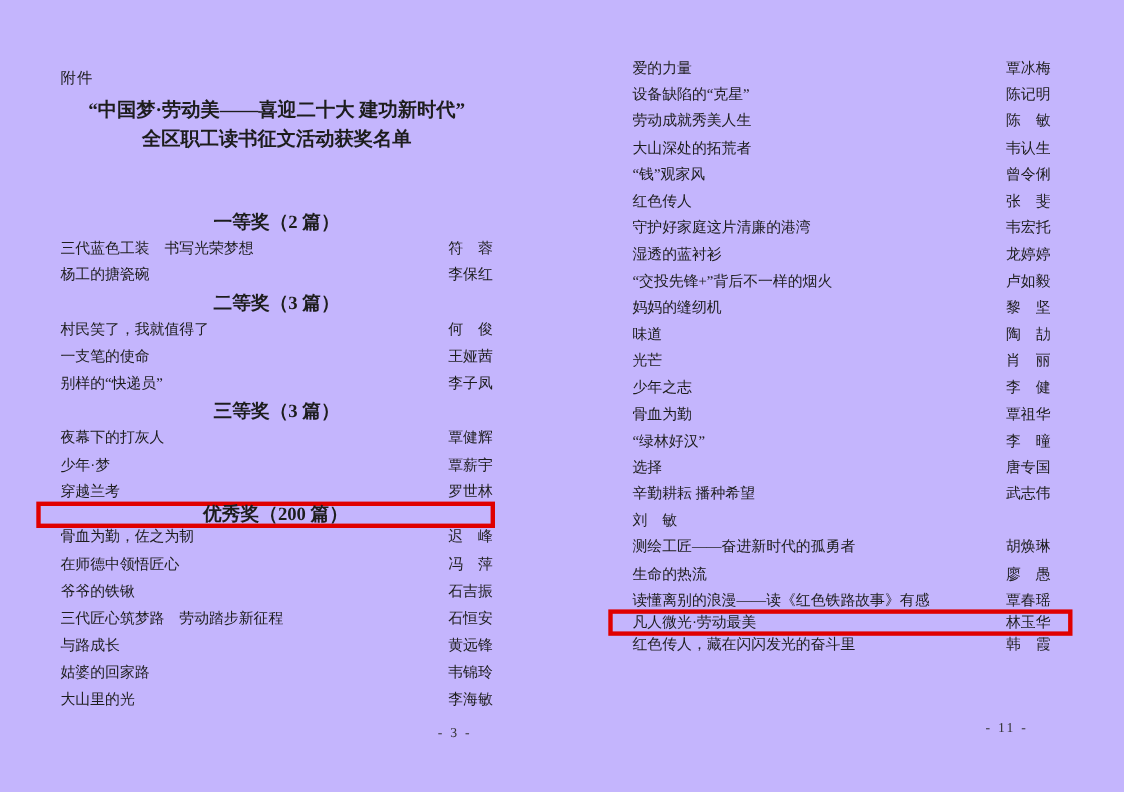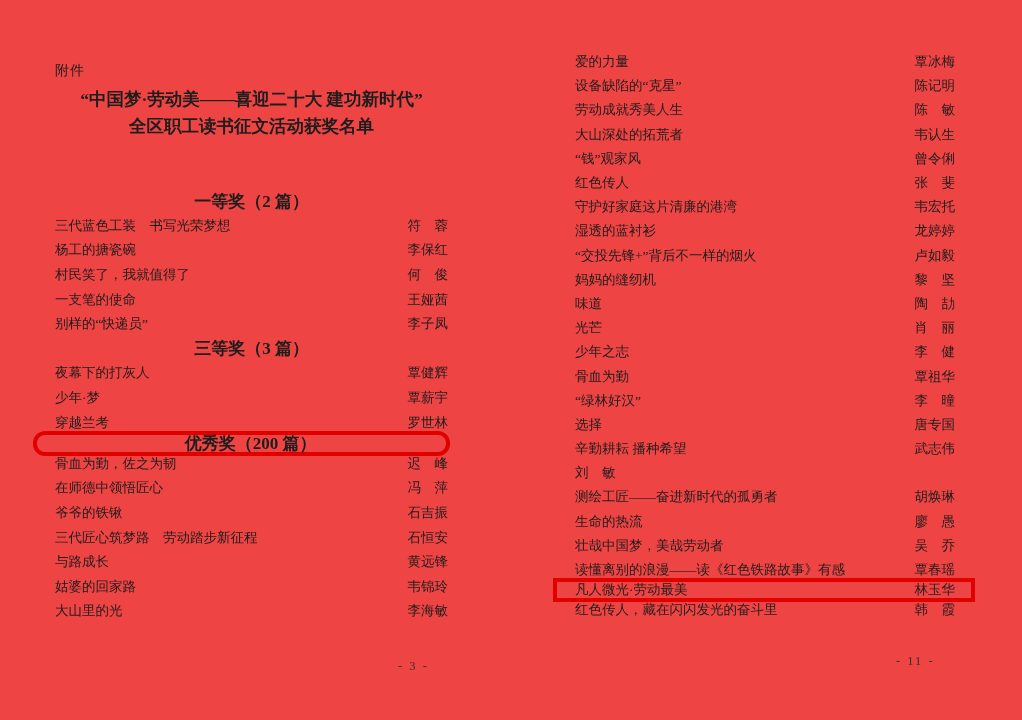--- a/index.html
+++ b/index.html
@@ -2,21 +2,21 @@
 <html><head>
 <meta charset="utf-8">
 <style>
   html,body{margin:0;padding:0;}
   body{
     width:1022px;height:720px;position:relative;overflow:hidden;
     background:#ffffff;
     font-family:"Liberation Serif","DejaVu Serif",serif;
     color:#1d1d1d;
   }
-  .sheet{position:absolute;inset:0;background:#ef4444;}
+  .sheet{position:absolute;inset:0;background:#c4b5fd;}
   .page{position:absolute;top:0;}
   .page-left{left:55px;top:62px;width:393px;}
   .page-right{left:575px;top:50px;width:380px;}
 
   .attachment{font-size:14px;letter-spacing:1px;}
   .title{
     text-align:center;font-weight:bold;font-size:17.5px;line-height:27px;
   }
   .title-wrap{margin-top:6px;}
 
@@ -29,21 +29,21 @@
     display:flex;justify-content:space-between;align-items:center;
     height:24.6px;font-size:13.5px;box-sizing:border-box;
   }
   .page-right .row{height:24.2px;}
   .row .t{white-space:pre;}
   .row .a{white-space:pre;text-align:center;}
 
   .spacer-2rows{height:49px;}
 
   .hl{border:4px solid var(--hl,#e00000);margin-top:-4px;margin-bottom:-4px;}
-  .hl-heading{margin-left:-22px;margin-right:-2px;padding-left:18px;padding-right:0;border-radius:12px;}
+  .hl-heading{margin-left:-22px;margin-right:-2px;padding-left:18px;padding-right:0;}
   .hl-row{margin-left:-22px;margin-right:-20px;padding-left:18px;padding-right:16px;}
 
   .footer{
     position:absolute;font-size:12.5px;color:#333;letter-spacing:2px;
   }
   .footer-left{left:398px;top:659px;}
   .footer-right{left:896px;top:654px;}
 </style>
 </head>
 <body style="--hl: #e00000;">
@@ -60,20 +60,21 @@
     <div id="left-sections">
         <div class="heading">一等奖（2 篇）</div>
         <div class="row">
           <span class="t">三代蓝色工装　书写光荣梦想</span>
           <span class="a">符　蓉</span>
         </div>
         <div class="row">
           <span class="t">杨工的搪瓷碗</span>
           <span class="a">李保红</span>
         </div>
+        <div class="heading">二等奖（3 篇）</div>
         <div class="row">
           <span class="t">村民笑了，我就值得了</span>
           <span class="a">何　俊</span>
         </div>
         <div class="row">
           <span class="t">一支笔的使命</span>
           <span class="a">王娅茜</span>
         </div>
         <div class="row">
           <span class="t">别样的“快递员”</span>
@@ -197,24 +198,20 @@
         <div class="row">
           <span class="a">刘　敏</span>
         </div>
         <div class="row">
           <span class="t">测绘工匠——奋进新时代的孤勇者</span>
           <span class="a">胡焕琳</span>
         </div>
         <div class="row">
           <span class="t">生命的热流</span>
           <span class="a">廖　愚</span>
-        </div>
-        <div class="row">
-          <span class="t">壮哉中国梦，美哉劳动者</span>
-          <span class="a">吴　乔</span>
         </div>
         <div class="row">
           <span class="t">读懂离别的浪漫——读《红色铁路故事》有感</span>
           <span class="a">覃春瑶</span>
         </div>
         <div class="row hl hl-row">
           <span class="t">凡人微光·劳动最美</span>
           <span class="a">林玉华</span>
         </div>
         <div class="row">

